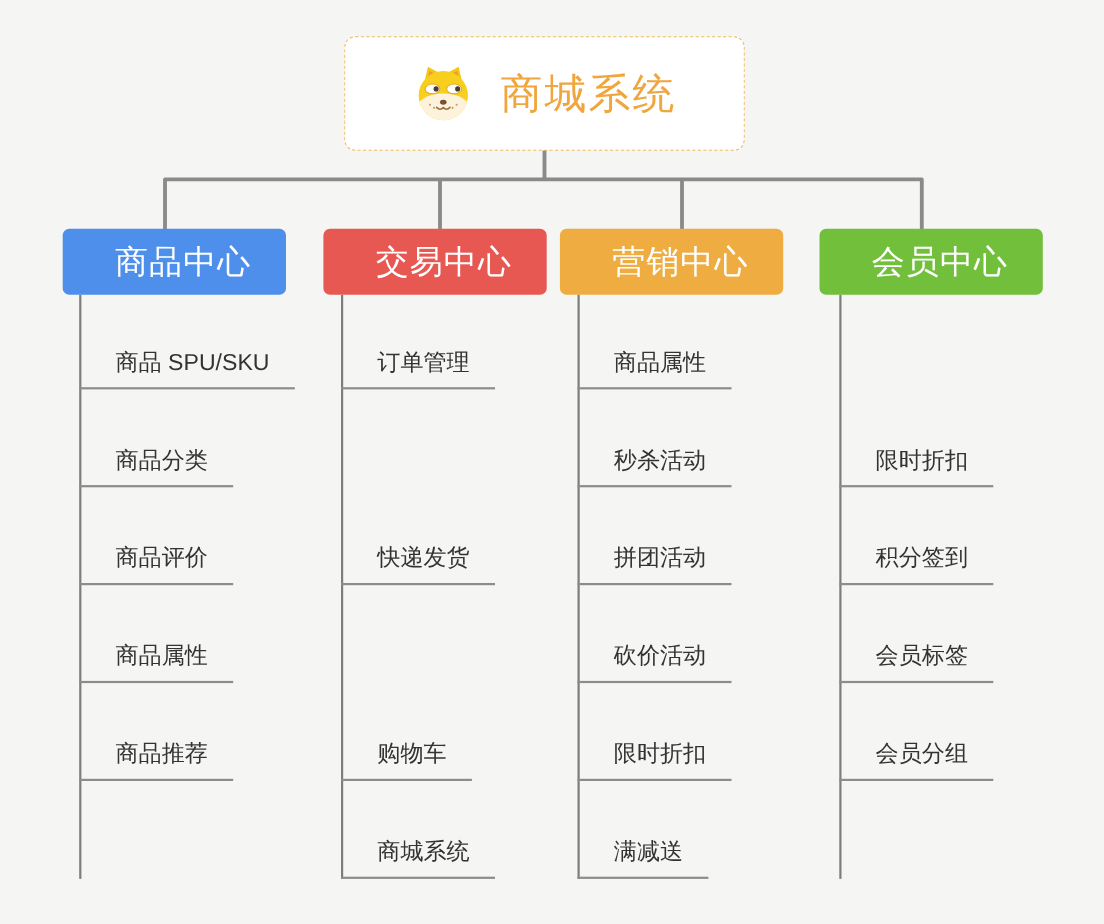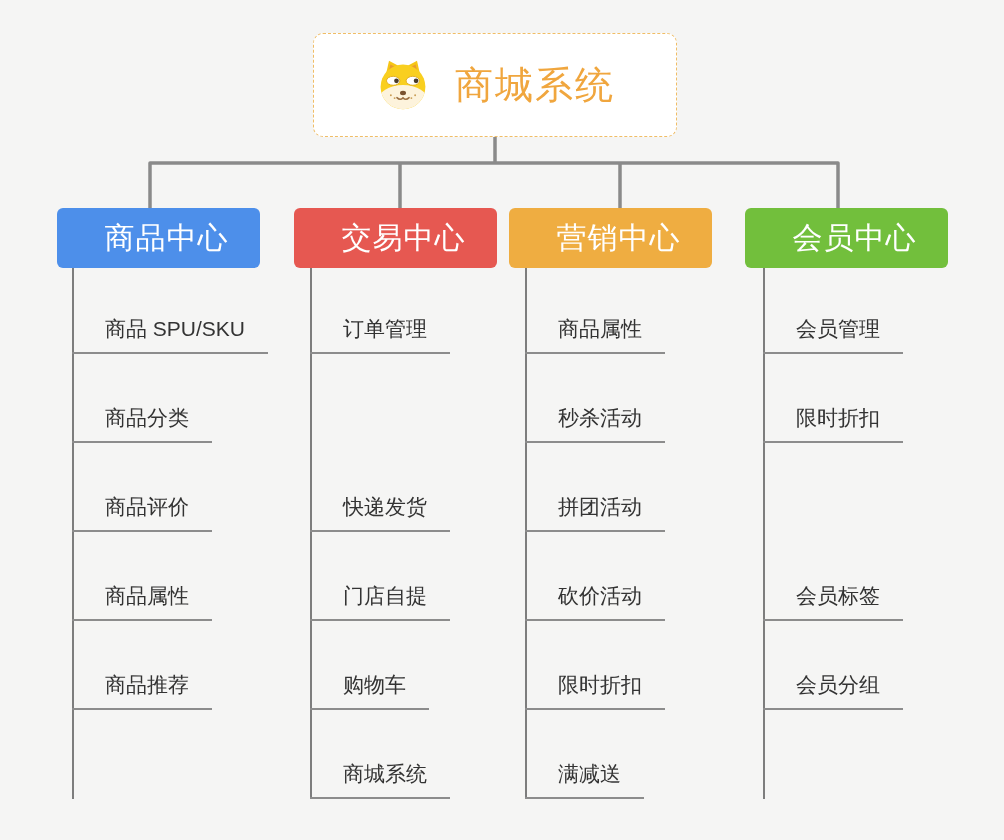--- a/index.html
+++ b/index.html
@@ -94,21 +94,20 @@
       <div class="item i5">商品推荐</div>
     </div>
   </div>
 
   <div class="branch b2" style="--c: #e65851;">
     <div class="branch-box">交易中心</div>
     <div class="children">
       <div class="trunk"></div>
       <div class="item i1">订单管理</div>
       <div class="item i3">快递发货</div>
-      <div class="item i4">门店自提</div>
       <div class="item i5">购物车</div>
       <div class="item i6">商城系统</div>
     </div>
   </div>
 
   <div class="branch b3" style="--c: #efad41;">
     <div class="branch-box">营销中心</div>
     <div class="children">
       <div class="trunk"></div>
       <div class="item i1">商品属性</div>
@@ -117,20 +116,20 @@
       <div class="item i4">砍价活动</div>
       <div class="item i5">限时折扣</div>
       <div class="item i6">满减送</div>
     </div>
   </div>
 
   <div class="branch b4" style="--c: #72bf3c;">
     <div class="branch-box">会员中心</div>
     <div class="children">
       <div class="trunk"></div>
-      <div class="item i1">会员管理</div>
       <div class="item i2">限时折扣</div>
+      <div class="item i3">积分签到</div>
       <div class="item i4">会员标签</div>
       <div class="item i5">会员分组</div>
     </div>
   </div>
 
 </div>
 
 </body></html>

